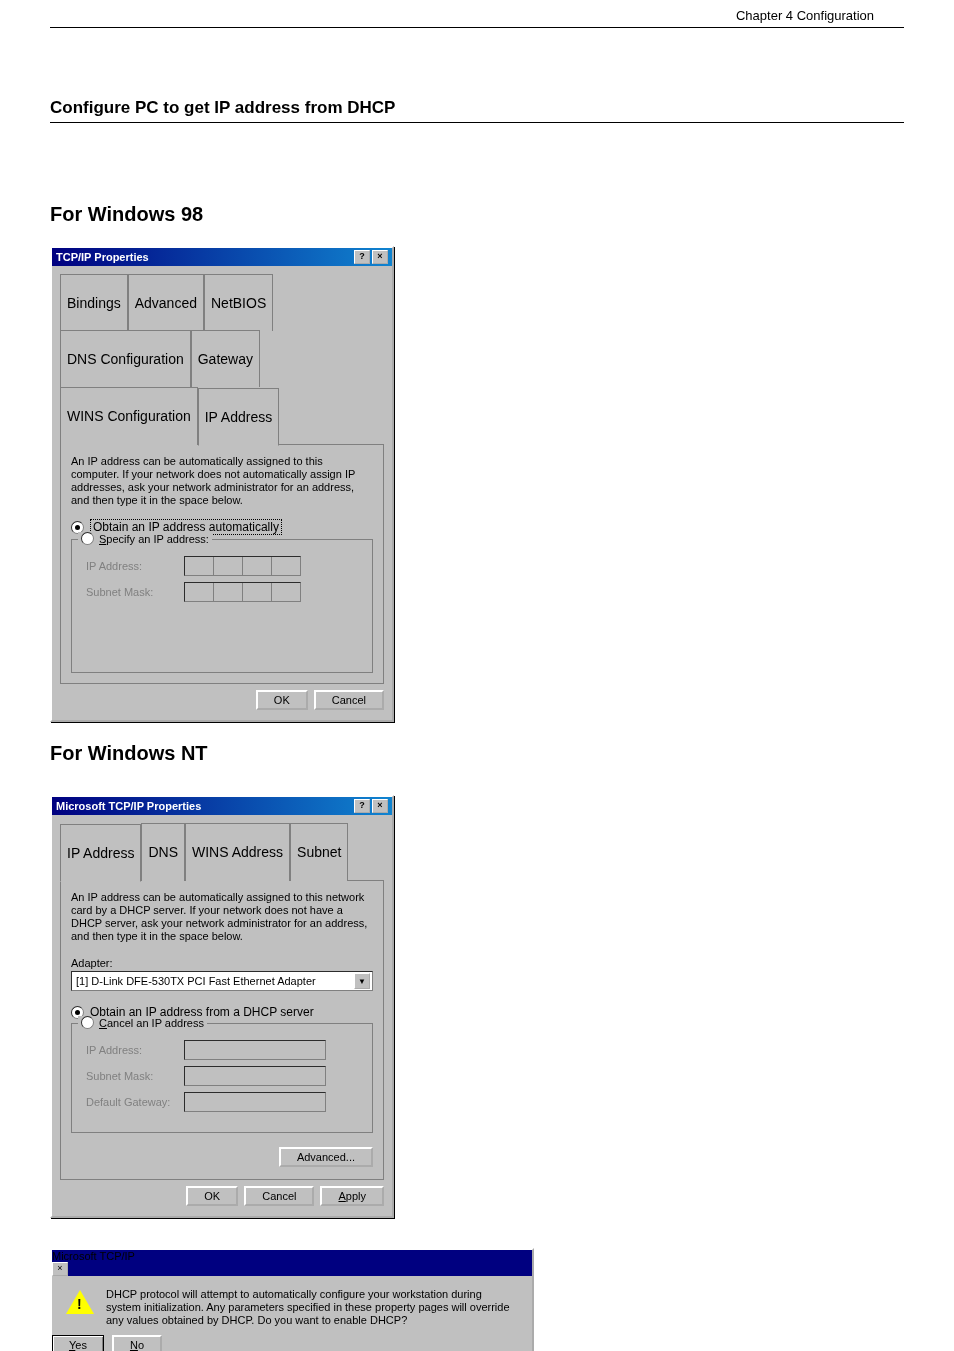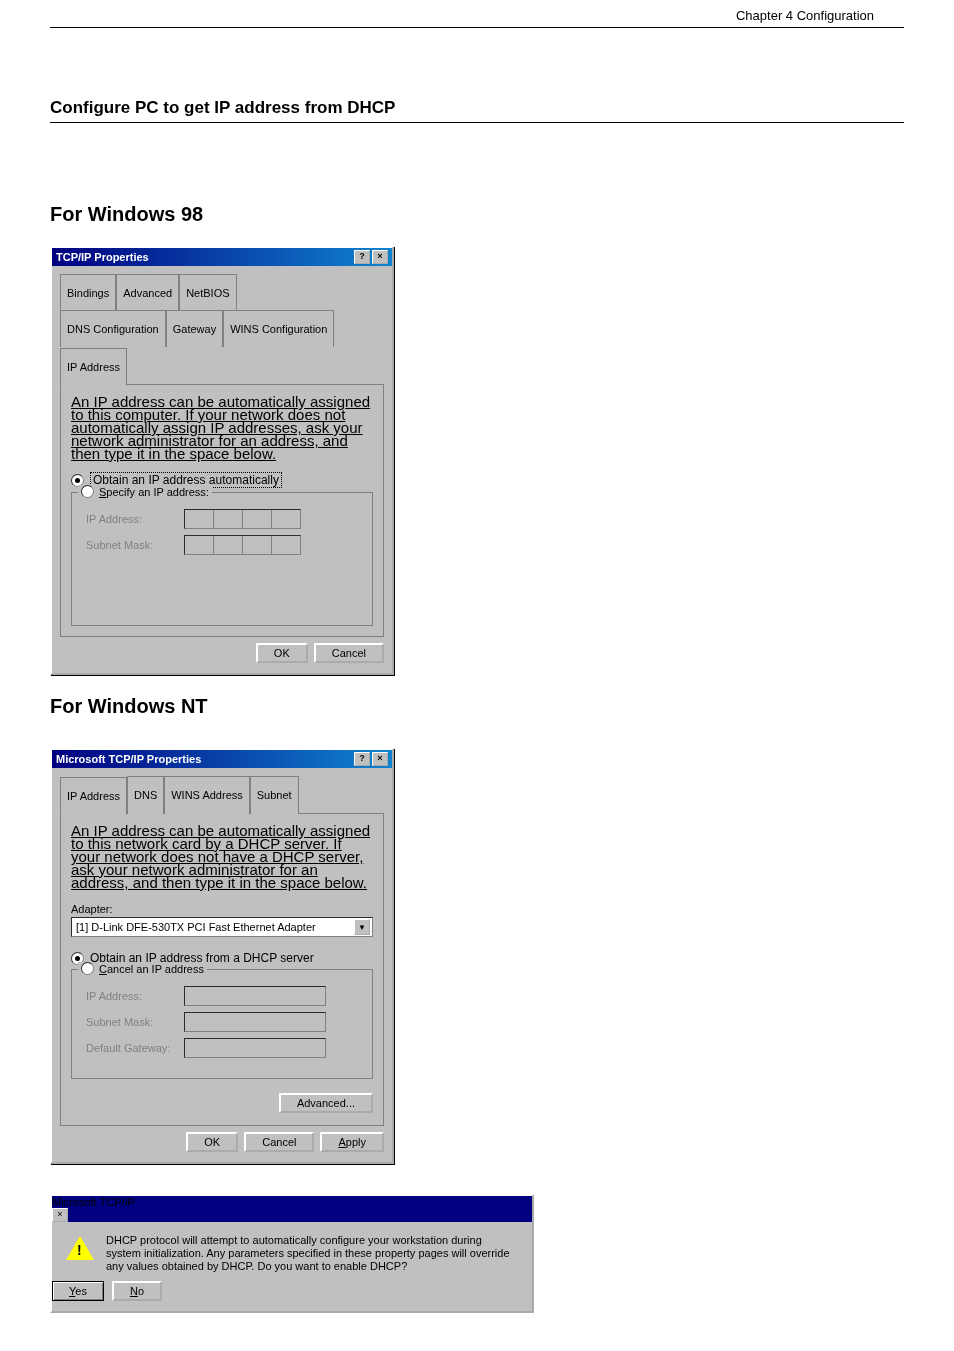--- a/index.html
+++ b/index.html
@@ -64,36 +64,36 @@
     text-align: center;
     font-family: Arial;
     color:#000;
   }
   .wdlg .body { padding: 8px; }
   .tabs { display:flex; flex-wrap:wrap; gap:0; margin-bottom:-1px; }
   .tab {
     background:#c0c0c0;
     border:1px solid #808080;
     border-bottom:none;
-    padding:12px 6px;
-    font-size:11px;
+    padding:20px 6px;
+    font-size:14px;
     position:relative;
   }
   .tab.active {
     background:#c0c0c0;
     border-bottom:1px solid #c0c0c0;
     top:1px;
     font-weight:normal;
   }
   .tabpanel {
     border:1px solid #808080;
     background:#c0c0c0;
     padding:10px;
   }
-  .desc { font-size:15px; margin-bottom:12px; line-height:13px;text-decoration:underline; }
+  .desc { font-size:11px; margin-bottom:12px; line-height:13px; }
   .radio-row { display:flex; align-items:center; gap:6px; margin-bottom:4px; font-size:12px; }
   .radio-outer {
     width:11px; height:11px; border-radius:50%;
     background:#fff; border:1px inset #808080;
     display:flex; align-items:center; justify-content:center;
   }
   .radio-inner { width:5px; height:5px; border-radius:50%; background:#000; }
   .dotted { border:1px dotted #000; padding:0 2px; }
   .groupbox {
     border:1px solid #808080;

